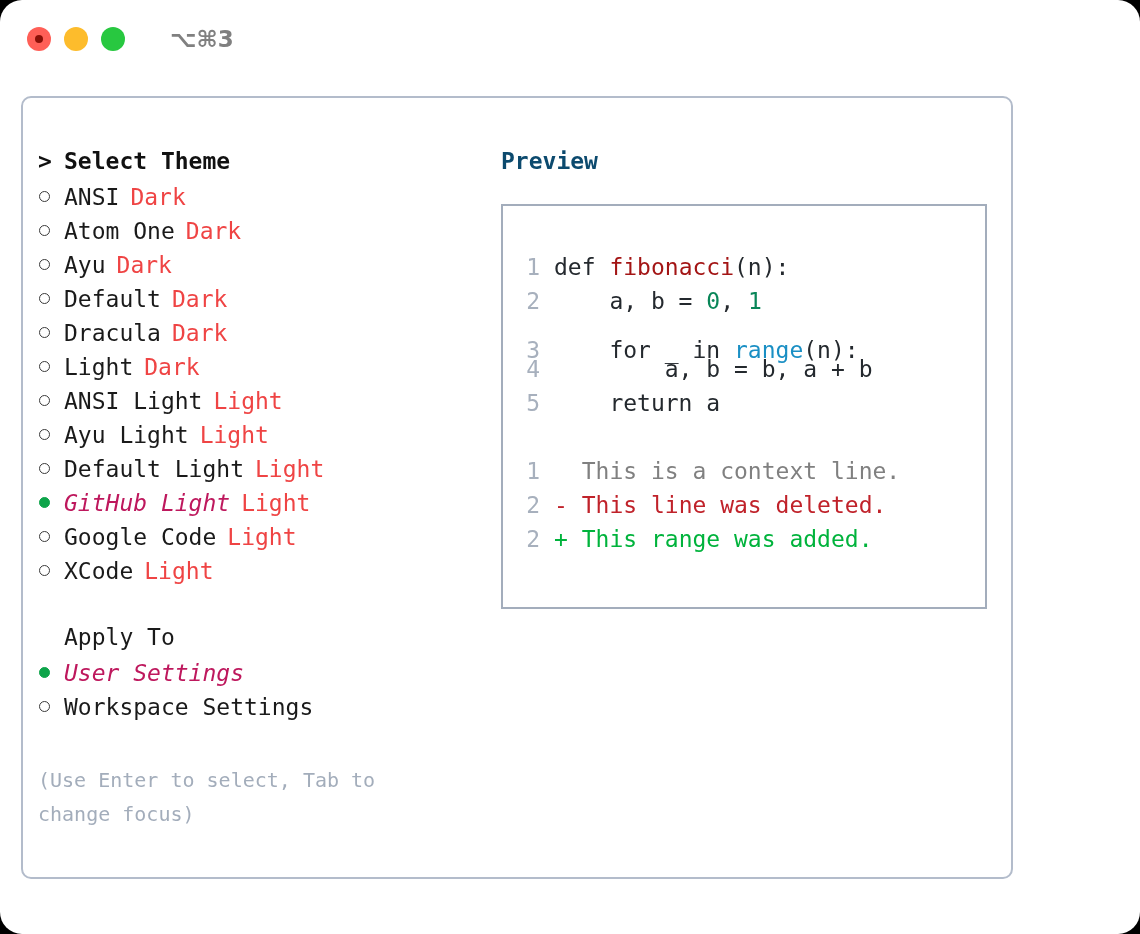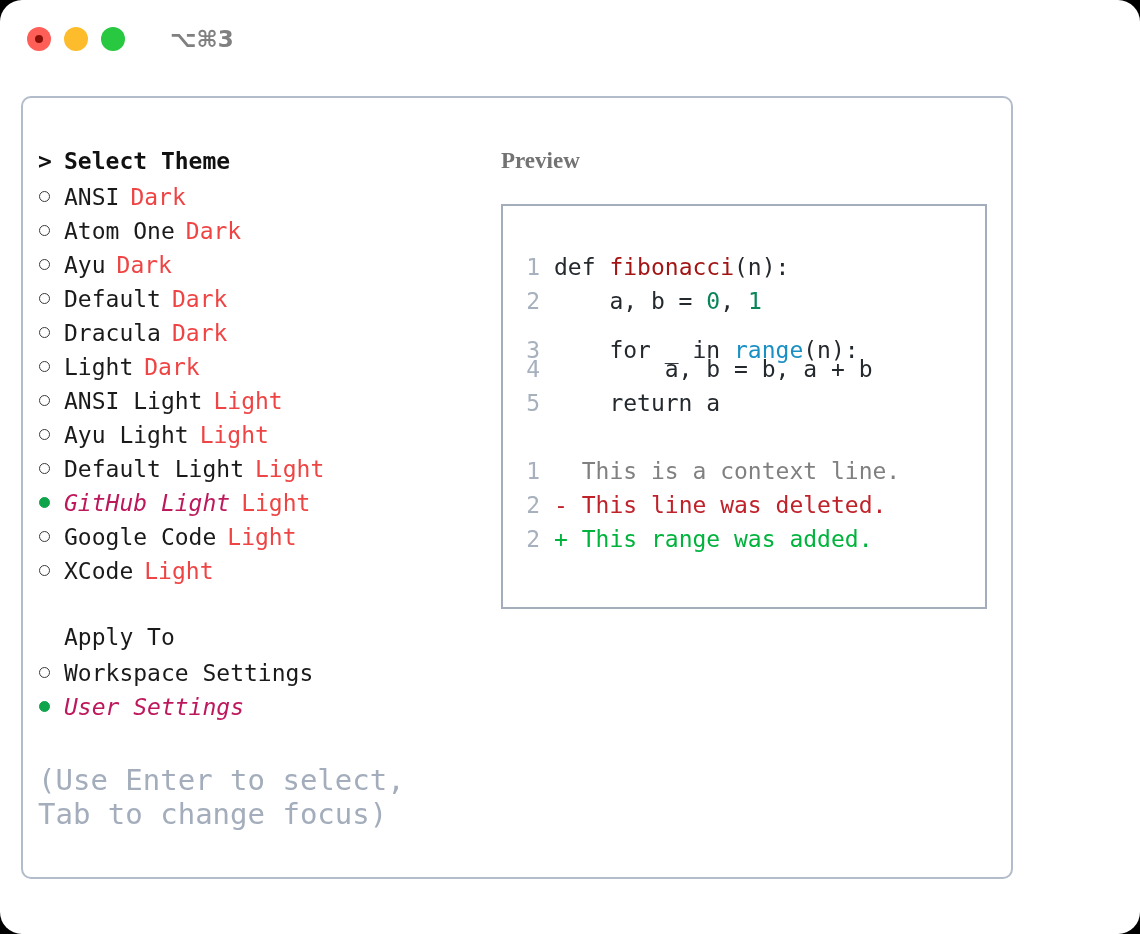--- a/index.html
+++ b/index.html
@@ -154,37 +154,36 @@
   .applyto-row {
     padding-left: 26px;
     color: #1a1a1a;
   }
 
   .hint {
     position: absolute;
     left: 15px;
     top: 665px;
     width: 420px;
-    font-size: 29px;
+    font-size: 20px;
     line-height: 34px;
     color: #a3adbb;
   }
 
   
   .right-col {
     position: absolute;
     left: 478px;
     top: 50px;
     width: 500px;
   }
   .preview-title {
     font-size: 23px;
     font-weight: bold;
-    color: #737373;
-    font-family: Liberation Serif, serif;
+    color: #0c4a6e;
   }
   .code-box {
     position: absolute;
     left: 478px;
     top: 106px;
     width: 486px;
     height: 405px;
     border: 2px solid #a3adbc;
     box-sizing: border-box;
     background: #ffffff;
@@ -308,26 +307,26 @@
           </div>
 
         <div class="row" style="height:34px"></div>
 
         <div class="row applyto-row">
           <span>Apply To</span>
         </div>
 
         <div id="apply-items">
             <div class="row">
-              <span class="bullet"></span>
-              <span class="label-main">Workspace Settings</span>
-            </div>
-            <div class="row">
               <span class="bullet filled"></span>
               <span class="label-main sel">User Settings</span>
+            </div>
+            <div class="row">
+              <span class="bullet"></span>
+              <span class="label-main">Workspace Settings</span>
             </div>
           </div>
       </div>
 
       <div class="hint">(Use Enter to select, Tab to change focus)</div>
 
       <div class="right-col">
         <div class="preview-title">Preview</div>
       </div>
 

